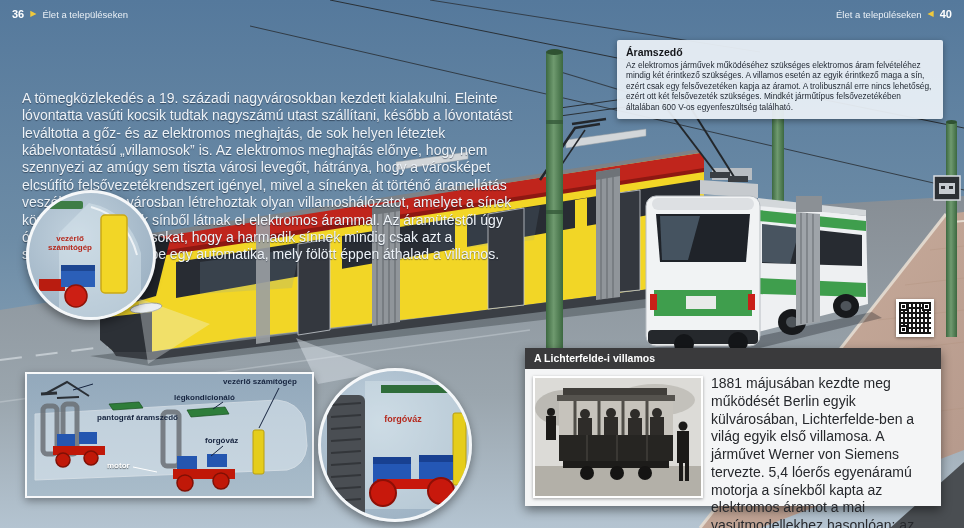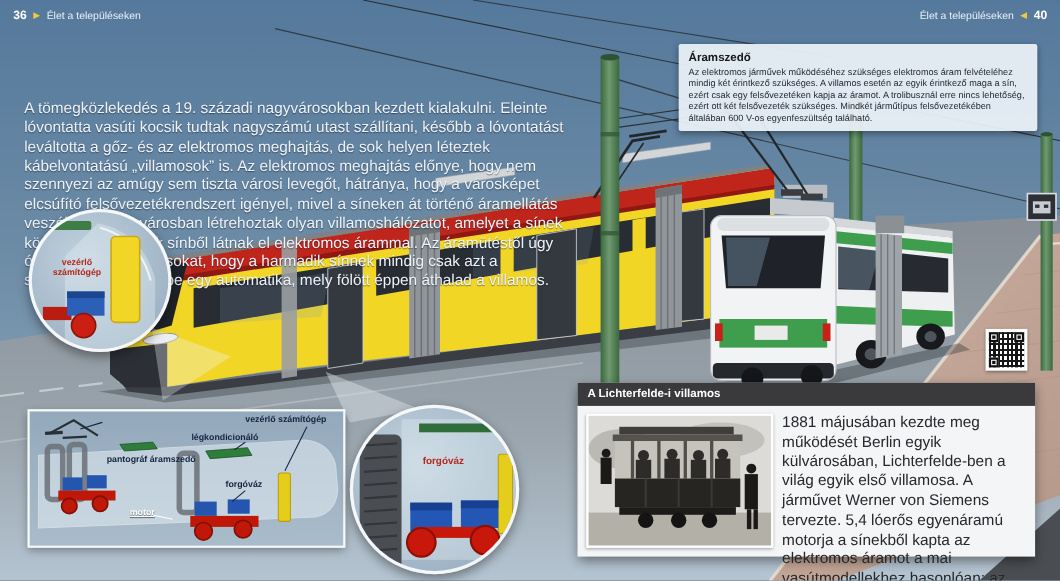--- a/index.html
+++ b/index.html
@@ -339,21 +339,21 @@
         <line x1="252" y1="14" x2="232" y2="54"></line>
         <line x1="196" y1="28" x2="186" y2="35"></line>
         <line x1="196" y1="72" x2="184" y2="82"></line>
       </g>
       <line x1="106" y1="93" x2="130" y2="98" stroke="#ffffff" stroke-width="1"></line>
     </svg>
     <div class="dlabel" style="left:70px;top:15px;margin-top:24px;">pantográf áramszedő</div>
     <div class="dlabel" style="left:196px;top:3px;">vezérlő számítógép</div>
     <div class="dlabel" style="left:147px;top:19px;">légkondicionáló</div>
     <div class="dlabel" style="left:178px;top:62px;">forgóváz</div>
-    <div class="dlabel white" style="left:91px;top:87px;text-decoration:underline;">motor</div>
+    <div class="dlabel white" style="left:80px;top:87px;">motor</div>
   </div>
 
   <div class="inset inset-right">
     <svg width="148" height="148" viewBox="0 0 148 148">
       <rect x="44" y="10" width="104" height="128" fill="#dfeaf1" opacity="0.4"></rect>
 
       <rect x="6" y="24" width="38" height="124" rx="6" fill="#4a4e53"></rect>
       <g stroke="#33363a" stroke-width="2">
         <line x1="10" y1="34" x2="40" y2="32"></line>
           <line x1="10" y1="46" x2="40" y2="44"></line>

